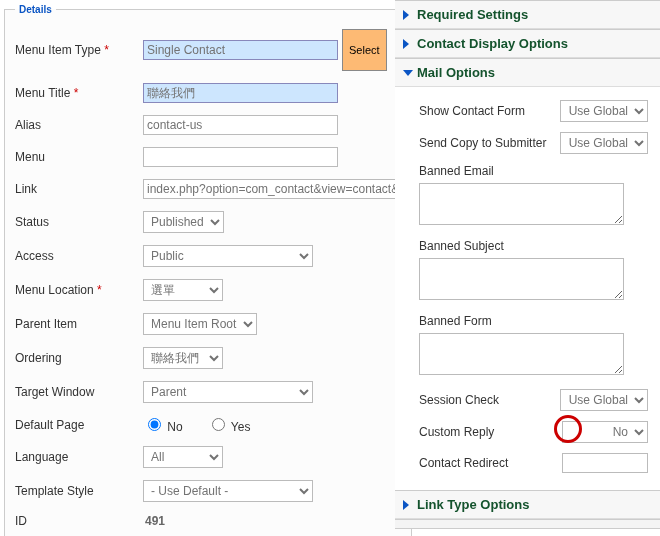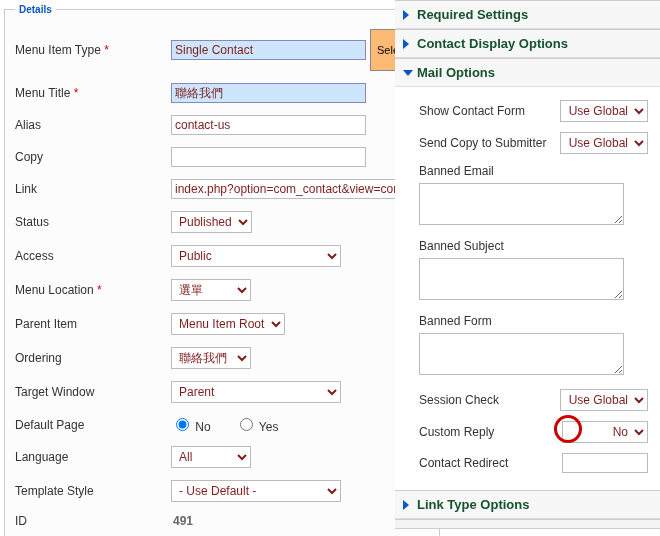--- a/index.html
+++ b/index.html
@@ -24,38 +24,37 @@
   fieldset.details legend {
     color: #0B55C4;
     font-weight: bold;
     font-size: 10px;
     padding: 0 4px;
   }
   .row {
     display: flex;
     align-items: center;
     padding: 6px 0;
-    gap: 28px;
   }
   .lbl {
     width: 128px;
     color: #333;
   }
   .star { color: #c00; }
   .ctrl { flex: 1; display:flex; align-items:center; gap:4px; }
   input[type=text].wide { width: 195px; }
   input[type=text].wider { width: 195px; }
   input[type=text].xwide { width: 258px; }
   input[type=text], select, textarea {
     font-family: Arial, Helvetica, sans-serif;
     font-size: 12px;
     border: 1px solid #bbb;
     padding: 2px 3px;
     background:#fff;
-    color:#7f1d1d;
+    color:#737373;
   }
   input[type=text].hl { background: #CDE6FE; border:1px solid #88b; }
   select.narrow { min-width: 80px; }
   .readonly-id { color:#666; font-weight:bold; padding-left:2px;}
   button.small {
     font-size: 11px;
     padding: 14px 6px;
     border:1px solid #888;
     background:#fdba74;
     cursor:pointer;
@@ -142,21 +141,21 @@
       </div>
 
       <div class="row">
         <div class="lbl">Alias</div>
         <div class="ctrl">
             <input type="text" class="wider" value="contact-us" style="">
           </div>
       </div>
 
       <div class="row">
-        <div class="lbl">Copy</div>
+        <div class="lbl">Menu</div>
         <div class="ctrl">
             <input type="text" class="wider" value="" style="">
           </div>
       </div>
 
       <div class="row">
         <div class="lbl">Link</div>
         <div class="ctrl">
             <input type="text" class="xwide" readonly="" value="index.php?option=com_contact&amp;view=contact&amp;" style="">
           </div>

